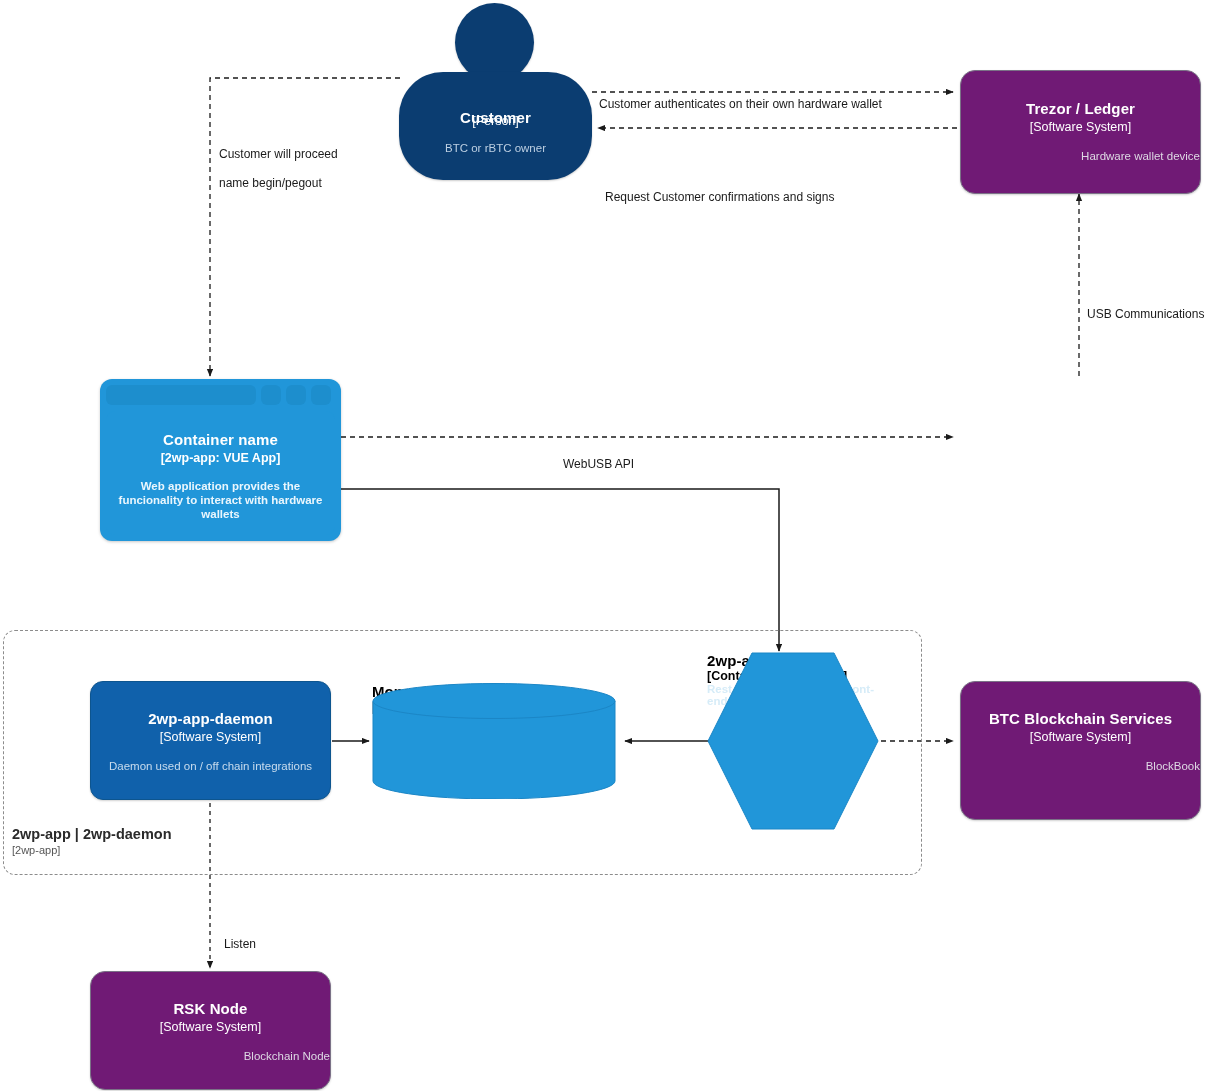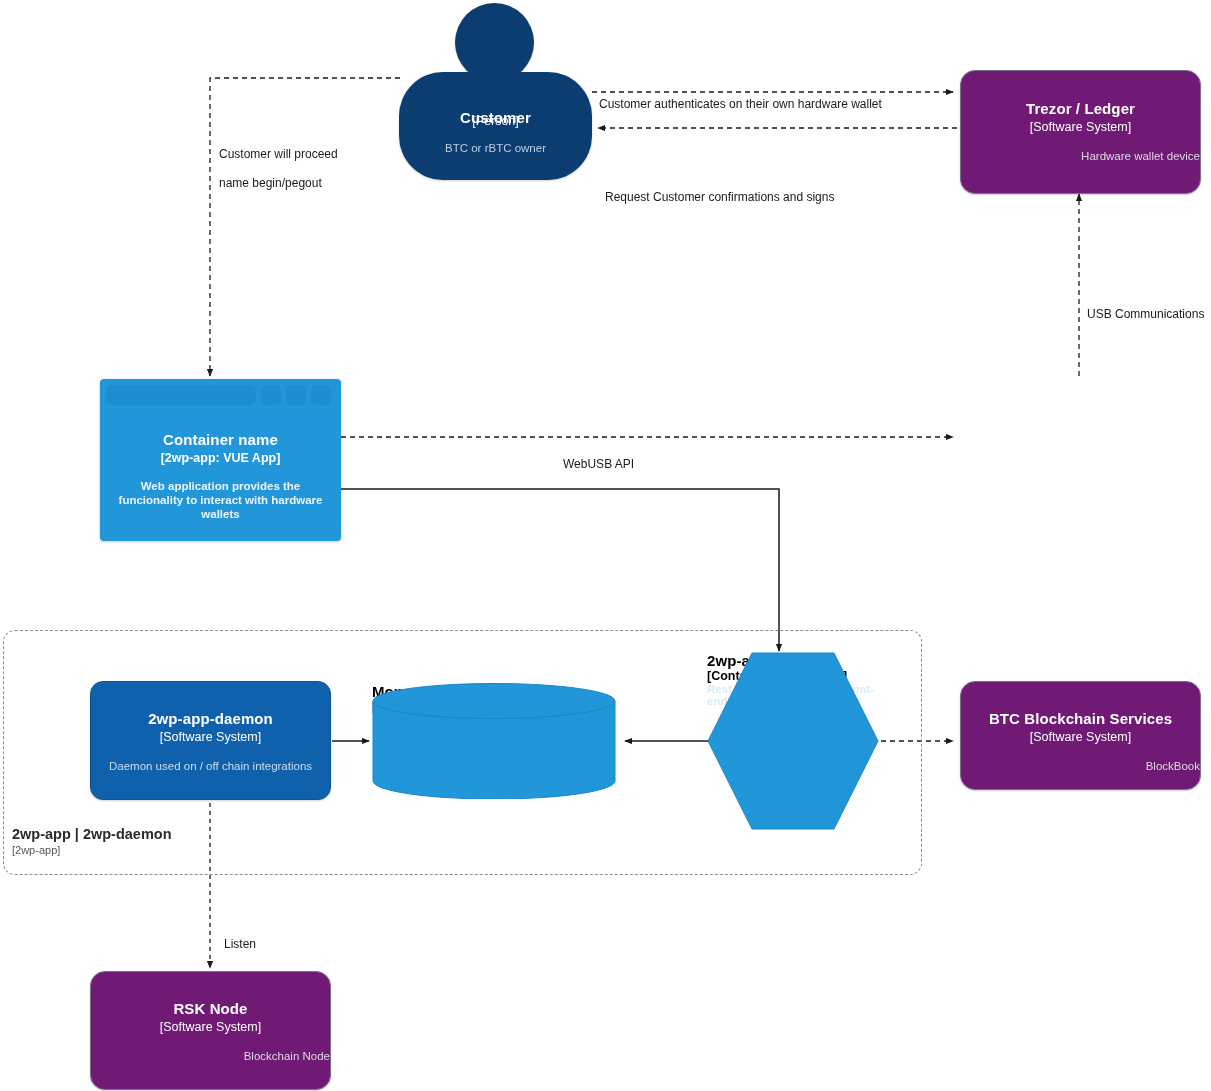--- a/index.html
+++ b/index.html
@@ -63,21 +63,21 @@
     position:absolute;
     background:#0b3d71;
     border-radius:44px;
     box-shadow:0 1px 2px rgba(0,0,0,.2);
   }
   .person-body .desc{color:#bccfe2;}
 
   
   .browser{
     background:#2196d9;
-    border-radius:4px;
+    border-radius:12px;
     box-shadow:0 1px 3px rgba(0,0,0,.22);
     padding:6px;
   }
   .browser-bar{
     position:relative;
     height:20px;
     display:flex;
     align-items:center;
     gap:5px;
     padding:0 4px 0 0;
@@ -237,21 +237,21 @@
 
   <div class="hexwrap" style="left:707px; top:652px; width:172px; height:178px;">
     <svg class="hex-svg" width="172" height="178" viewBox="0 0 172 178">
       <polygon points="45,1 127,1 171,89 127,177 45,177 1,89" fill="#2196d9" stroke="#1b86c6" stroke-width="1"></polygon>
     </svg>
     <div class="txt name" style="top:54px;">2wp-api</div>
     <div class="txt type" style="top:73px;font-weight:bold;white-space:nowrap;">[Container : Typescript]</div>
     <div class="txt desc" style="top:100px;left:-16px;right:-16px;">Rest API used to receive front-end requests</div>
   </div>
 
-  <div class="node ext" style="left:960px; top:681px; width:241px; height:109px;">
+  <div class="node ext" style="left:960px; top:681px; width:241px; height:139px;">
     <div class="txt name" style="top:28px;">BTC Blockchain Services</div>
     <div class="txt type" style="top:48px;">[Software System]</div>
     <div class="txt desc" style="top:77px;">BlockBook</div>
   </div>
 
   <div class="node ext" style="left:90px; top:971px; width:241px; height:119px;">
     <div class="txt name" style="top:28px;">RSK Node</div>
     <div class="txt type" style="top:48px;">[Software System]</div>
     <div class="txt desc" style="top:77px;">Blockchain Node</div>
   </div>

